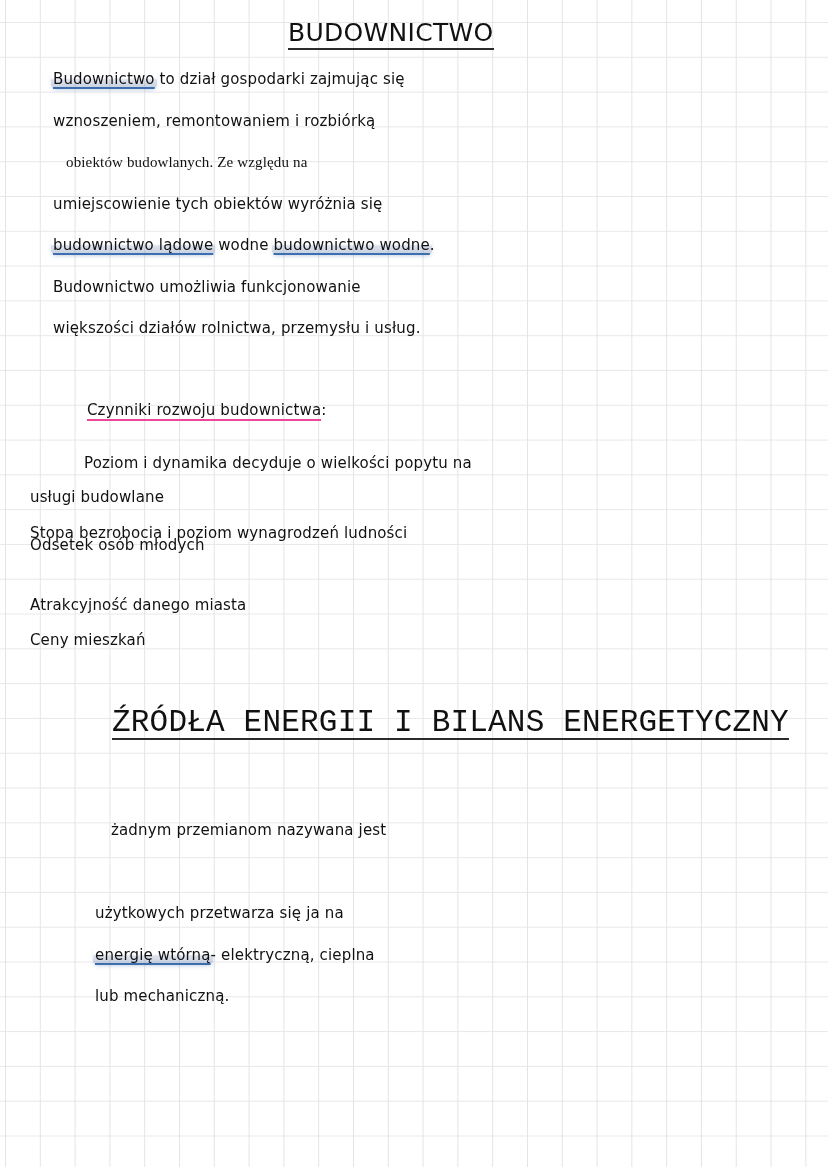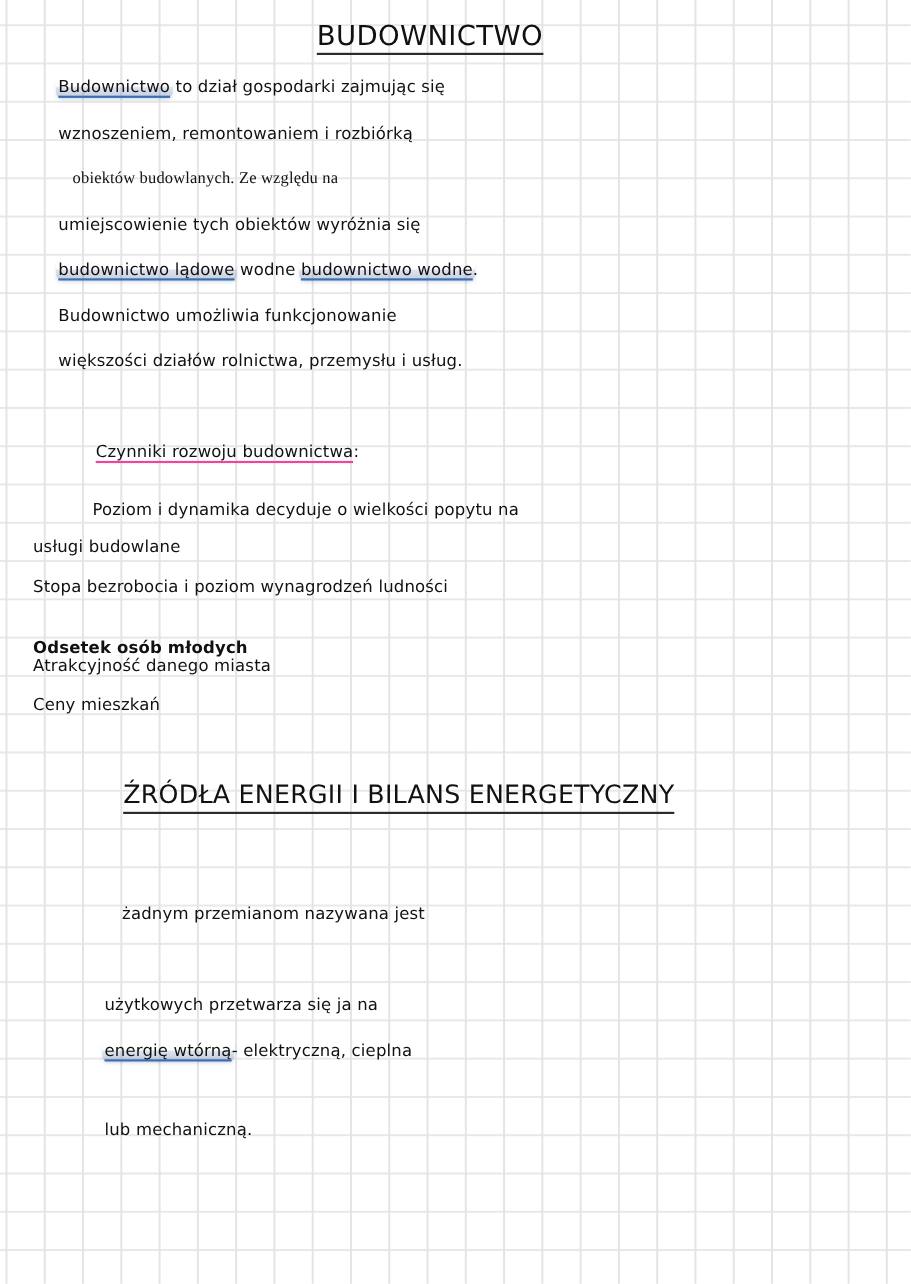--- a/index.html
+++ b/index.html
@@ -57,26 +57,26 @@
   <div class="line" style="left:53px; top:274px;">Budownictwo umożliwia funkcjonowanie</div>
   <div class="line" style="left:53px; top:315px;text-align:center;">większości działów rolnictwa, przemysłu i usług.</div>
 
   <div class="line" style="left:58px; top:397px;">
     <span class="subhead">Czynniki rozwoju budownictwa</span><span>:</span>
   </div>
 
   <div class="line" style="left:40px; top:450px;margin-left:44px;">Poziom i dynamika decyduje o wielkości popytu na</div>
   <div class="line" style="left:30px; top:484px;">usługi budowlane</div>
   <div class="line" style="left:30px; top:520px;">Stopa bezrobocia i poziom wynagrodzeń ludności</div>
-  <div class="line" style="left:30px; top:576px;font-weight:bold;">Odsetek osób młodych</div>
+  <div class="line" style="left:30px; top:532px;">Odsetek osób młodych</div>
   <div class="line" style="left:30px; top:592px;">Atrakcyjność danego miasta</div>
   <div class="line" style="left:30px; top:627px;">Ceny mieszkań</div>
 
-  <div class="title" style="left:112px; top:708px; font-size:23px; letter-spacing:0.2px;">ŹRÓDŁA ENERGII I BILANS ENERGETYCZNY</div>
+  <div class="title" style="left:112px; top:708px; font-size:31px; letter-spacing:0.2px;font-family:Liberation Mono, monospace;">ŹRÓDŁA ENERGII I BILANS ENERGETYCZNY</div>
 
   <div class="line" style="left:95px; top:817px;margin-left:16px;">żadnym przemianom nazywana jest</div>
   <div class="line" style="left:95px; top:900px;">użytkowych przetwarza się ja na</div>
   <div class="line" style="left:95px; top:942px;">
     <span class="hl">energię wtórną</span><span>- elektryczną, cieplna</span>
   </div>
-  <div class="line" style="left:95px; top:1014px;">lub mechaniczną.</div>
+  <div class="line" style="left:95px; top:983px;">lub mechaniczną.</div>
 
 </div>
 
 </body></html>

